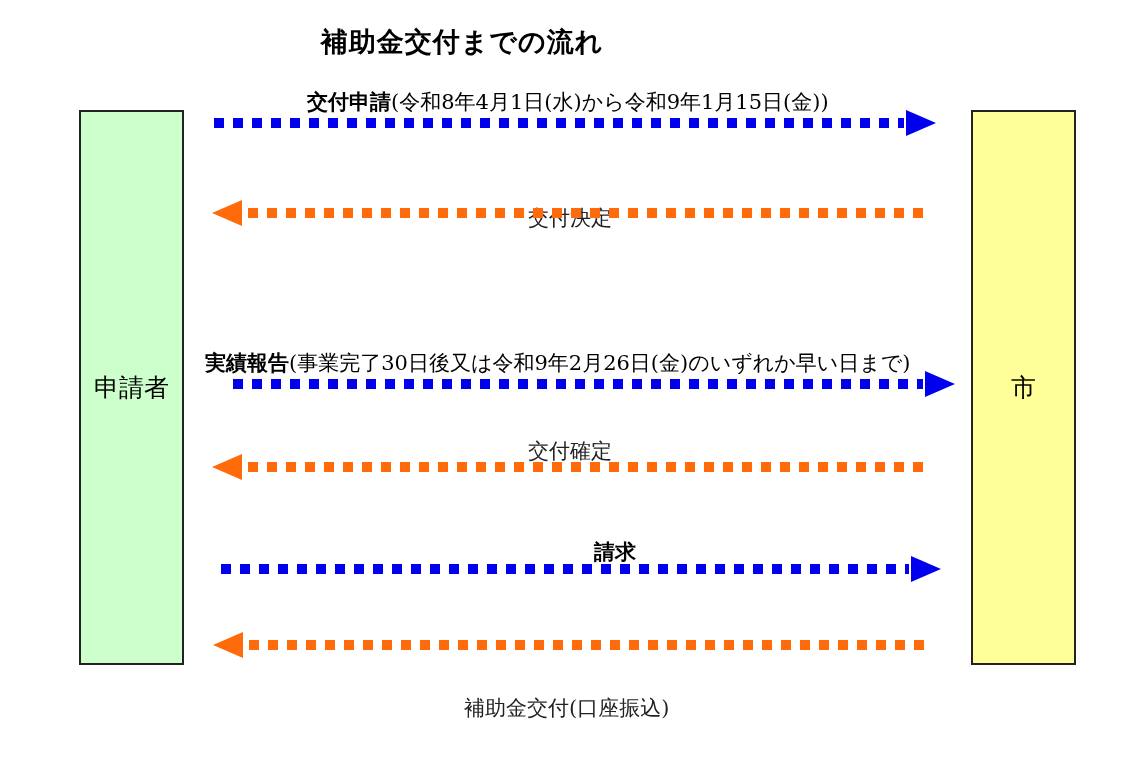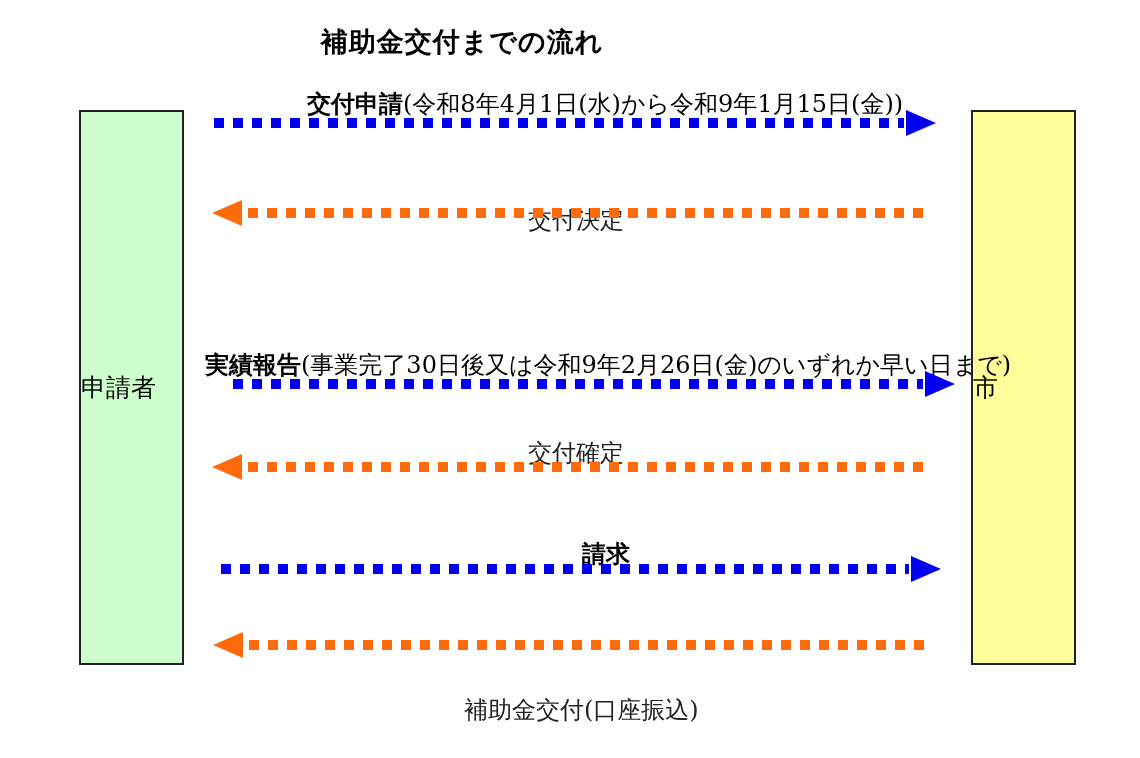--- a/index.html
+++ b/index.html
@@ -1,24 +1,24 @@
 <!DOCTYPE html>
 <html><head>
 <meta charset="utf-8">
 <style>
   html, body { margin:0; padding:0; background:#ffffff; }
   body { width:1140px; height:758px; position:relative; overflow:hidden;
          font-family:"DejaVu Sans","Liberation Sans",sans-serif; color:#000; }
   .title { position:absolute; left:0; width:924px; top:24px; text-align:center;
            font-size:27px; font-weight:bold; letter-spacing:1px; }
   .box { position:absolute; border:2px solid #222; box-sizing:border-box;
-         display:flex; align-items:center; font-size:25px; }
+         display:flex; align-items:center; justify-content:center; font-size:25px; }
   .box.left { left:79px; top:110px; width:105px; height:555px; background:#ccffcc; }
   .box.right { left:971px; top:110px; width:105px; height:555px; background:#ffff99; }
-  .label { position:absolute; font-size:24px; white-space:nowrap; }
+  .label { position:absolute; font-size:21px; white-space:nowrap; }
   .label b { font-weight:bold; }
   .label .rest { font-family:"DejaVu Serif","Liberation Serif",serif; }
   .label.plain { font-family:"DejaVu Serif","Liberation Serif",serif; color:#222;margin-top:30px; }
   .arrow { position:absolute; height:26px; }
   .dots { position:absolute; top:8px; height:10px; }
   .dots.blue { background:repeating-linear-gradient(90deg,#0000ee 0 10px,transparent 10px 19px); }
   .dots.orange { background:repeating-linear-gradient(90deg,#ff6a0a 0 10px,transparent 10px 19px); }
   .head { position:absolute; top:0; width:0; height:0;
           border-top:13px solid transparent; border-bottom:13px solid transparent; }
   .head.right { border-left:30px solid #0000ee; }
@@ -57,21 +57,21 @@
   <div class="dots blue" style="left:0; width:690px;"></div>
   <div class="head right" style="left:692px;"></div>
 </div>
 
 <div class="label plain" style="left:528px; top:407px;">交付確定</div>
 <div class="arrow" style="left:212px; top:454px; width:718px;">
   <div class="head left" style="left:0;"></div>
   <div class="dots orange" style="left:36px; width:682px;"></div>
 </div>
 
-<div class="label" style="left:552px; top:538px;padding-left:30px;">
+<div class="label" style="left:564px; top:538px;padding-left:30px;">
   <b>請求</b>
 </div>
 <div class="arrow" style="left:221px; top:556px; width:720px;">
   <div class="dots blue" style="left:0; width:688px;"></div>
   <div class="head right" style="left:690px;"></div>
 </div>
 
 <div class="arrow" style="left:213px; top:632px; width:717px;">
   <div class="head left" style="left:0;"></div>
   <div class="dots orange" style="left:36px; width:681px;"></div>

